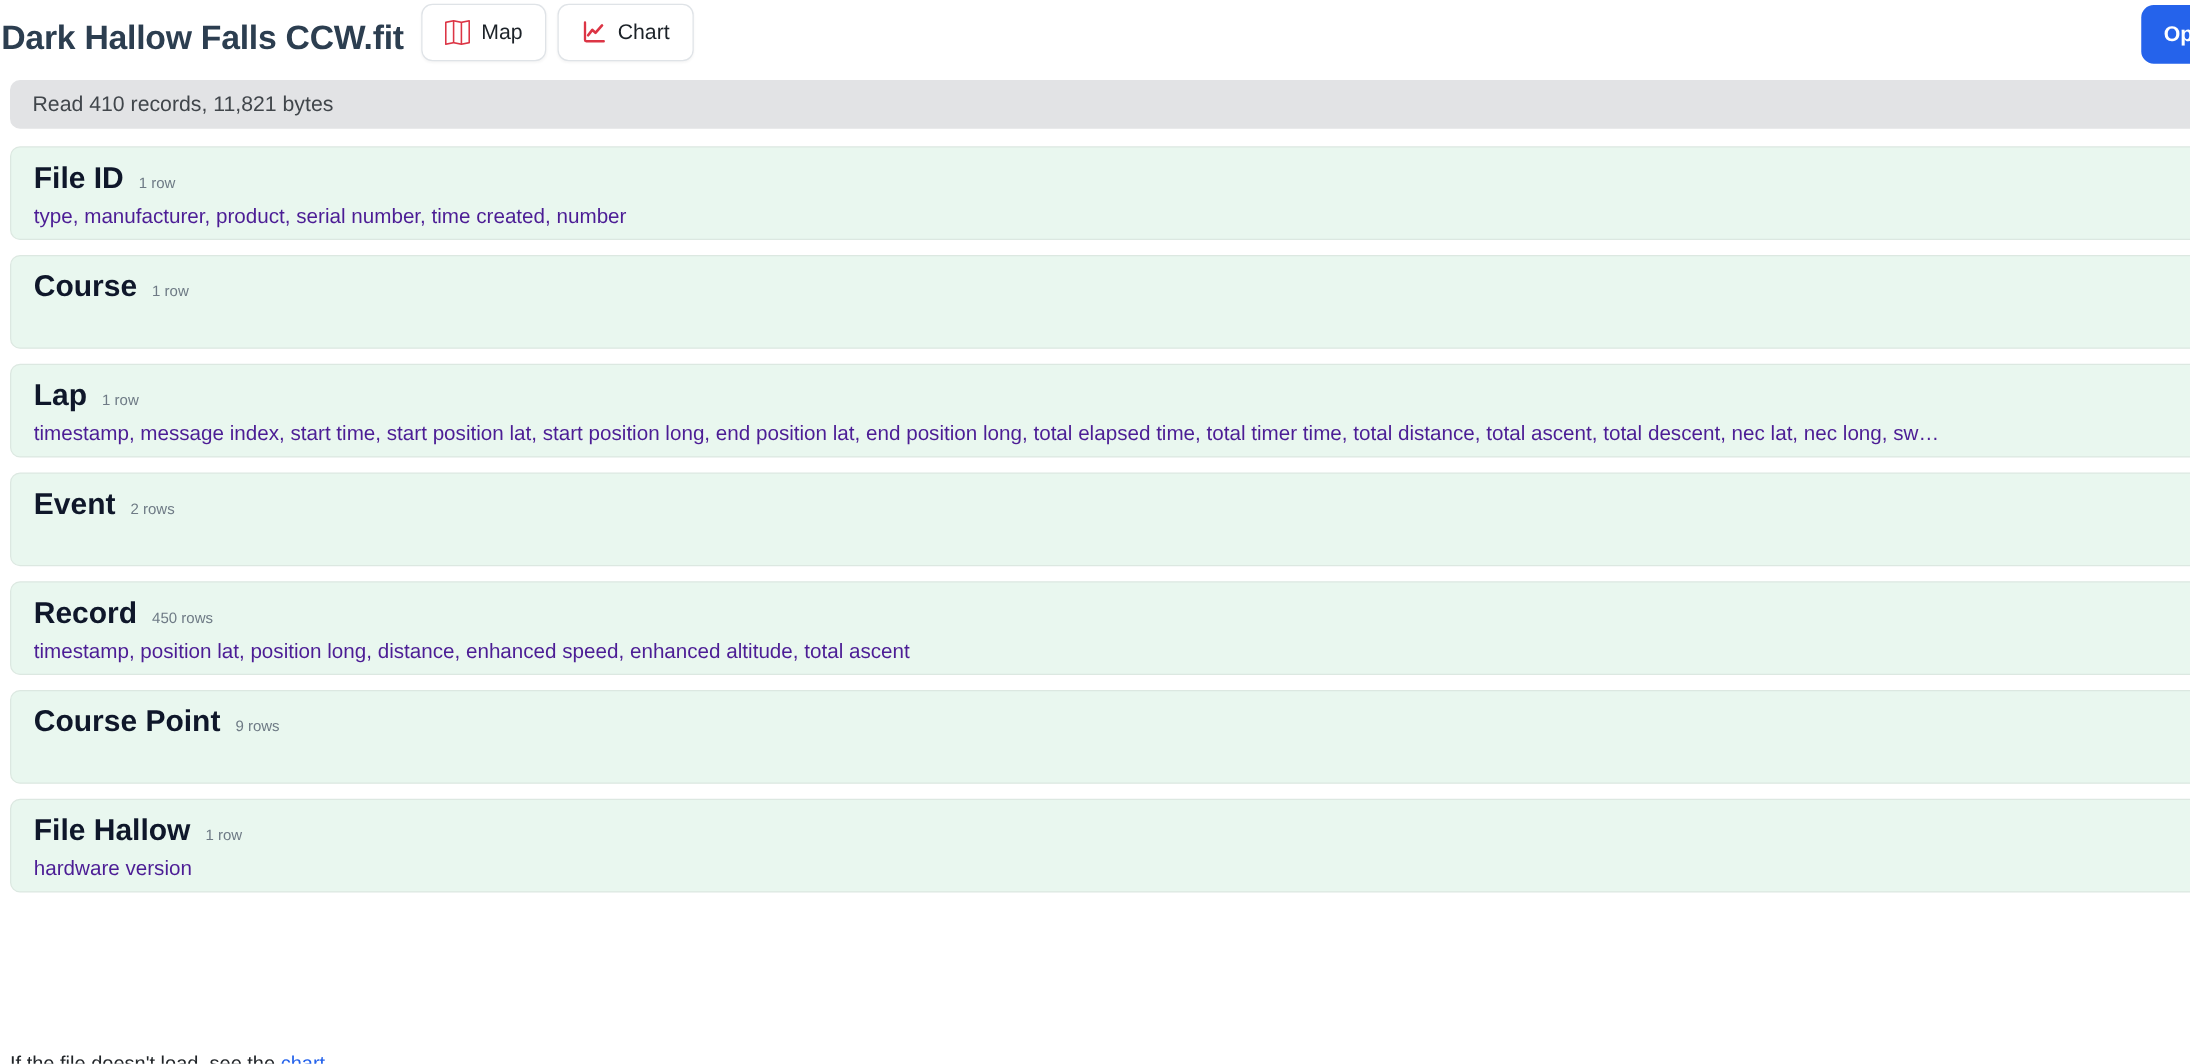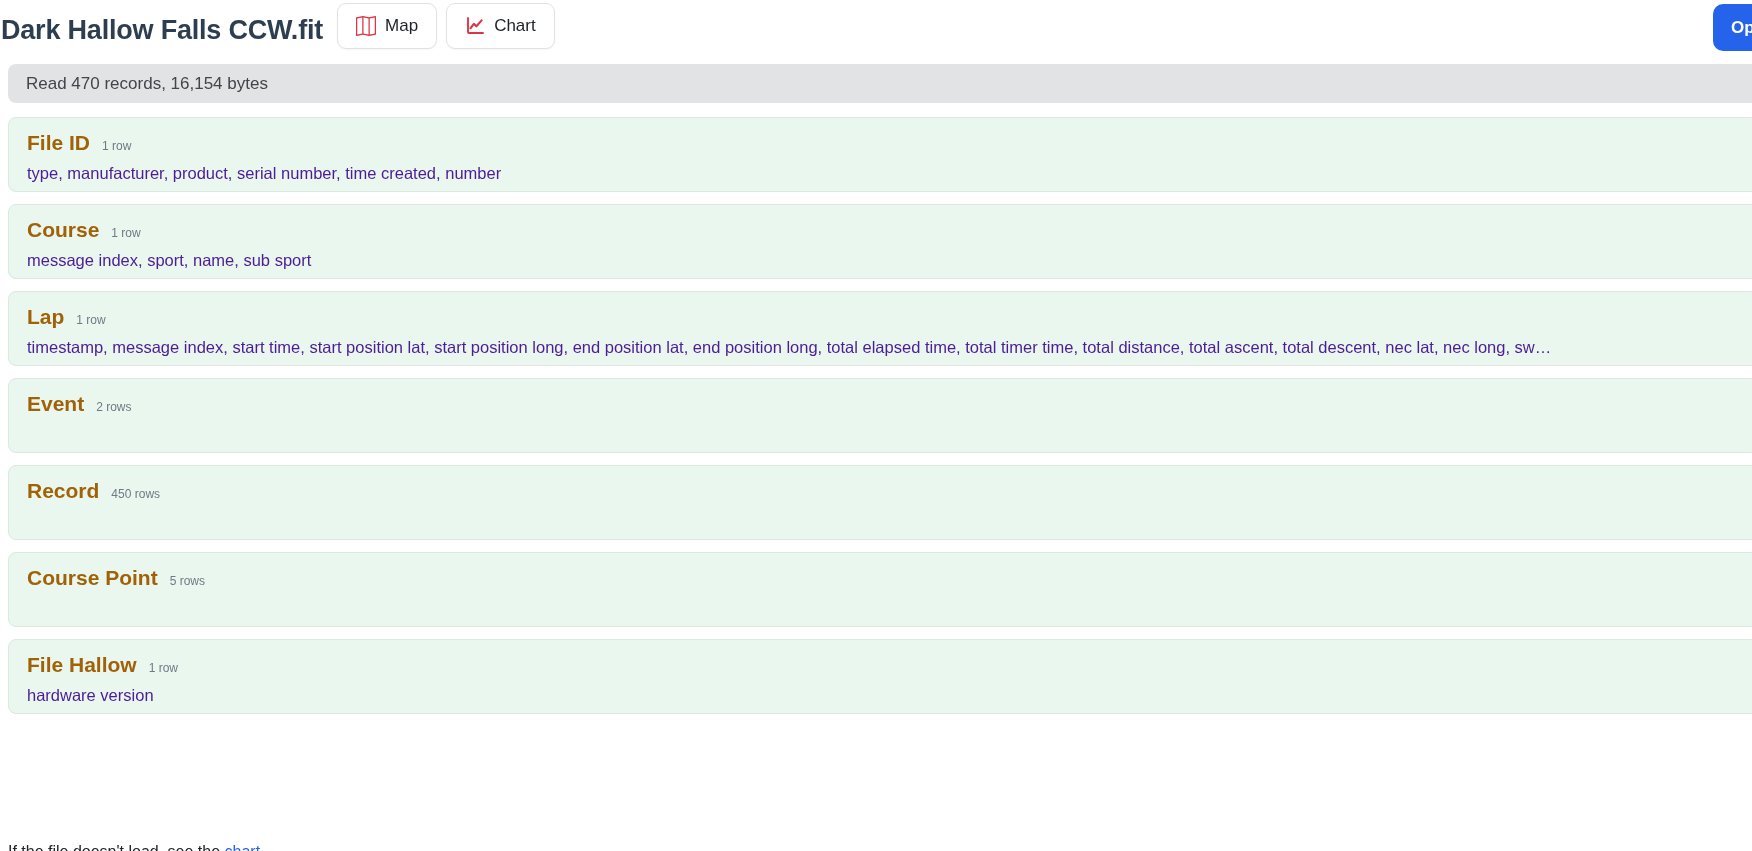--- a/index.html
+++ b/index.html
@@ -95,23 +95,23 @@
     padding: 11px 18px;
     cursor: pointer;
   }
   .card-head {
     display: flex;
     align-items: baseline;
     line-height: 27px;
     white-space: nowrap;
   }
   .card-name {
-    font-size: 21px;
+    font-size: 24px;
     font-weight: 700;
-    color: #a16207;
+    color: #0f172a;
   }
   .card-rows {
     font-size: 12px;
     color: #6e7a85;
     margin-left: 12px;
   }
   .card-fields {
     margin-top: 2px;
     font-size: 16.5px;
     line-height: 23px;
@@ -161,39 +161,38 @@
           </svg>
         </span>
         <span>Chart</span>
       </button>
     </div>
 
     <button class="open-btn">Open</button>
   </div>
 
   <div class="status">
-    <span>Read 470 records, 16,154 bytes</span>
+    <span>Read 410 records, 11,821 bytes</span>
   </div>
 
   <div class="cards">
 
     <div class="card">
       <div class="card-head">
         <span class="card-name">File ID</span>
         <span class="card-rows">1 row</span>
       </div>
       <div class="card-fields">type, manufacturer, product, serial number, time created, number</div>
     </div>
 
     <div class="card">
       <div class="card-head">
         <span class="card-name">Course</span>
         <span class="card-rows">1 row</span>
       </div>
-      <div class="card-fields">message index, sport, name, sub sport</div>
     </div>
 
     <div class="card">
       <div class="card-head">
         <span class="card-name">Lap</span>
         <span class="card-rows">1 row</span>
       </div>
       <div class="card-fields">timestamp, message index, start time, start position lat, start position long, end position lat, end position long, total elapsed time, total timer time, total distance, total ascent, total descent, nec lat, nec long, swc lat, swc long</div>
     </div>
 
@@ -202,26 +201,27 @@
         <span class="card-name">Event</span>
         <span class="card-rows">2 rows</span>
       </div>
     </div>
 
     <div class="card">
       <div class="card-head">
         <span class="card-name">Record</span>
         <span class="card-rows">450 rows</span>
       </div>
+      <div class="card-fields">timestamp, position lat, position long, distance, enhanced speed, enhanced altitude, total ascent</div>
     </div>
 
     <div class="card">
       <div class="card-head">
         <span class="card-name">Course Point</span>
-        <span class="card-rows">5 rows</span>
+        <span class="card-rows">9 rows</span>
       </div>
     </div>
 
     <div class="card">
       <div class="card-head">
         <span class="card-name">File Hallow</span>
         <span class="card-rows">1 row</span>
       </div>
       <div class="card-fields">hardware version</div>
     </div>

